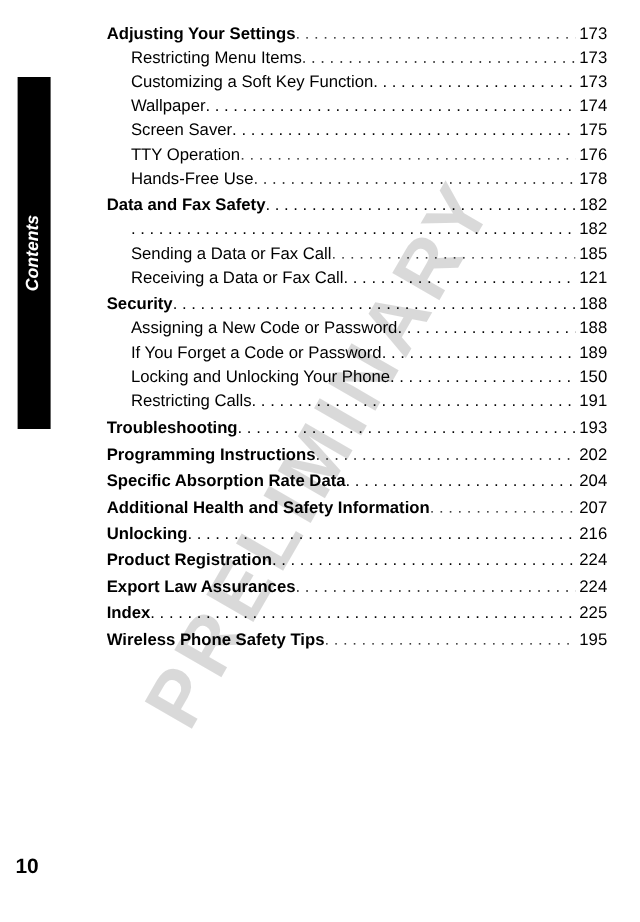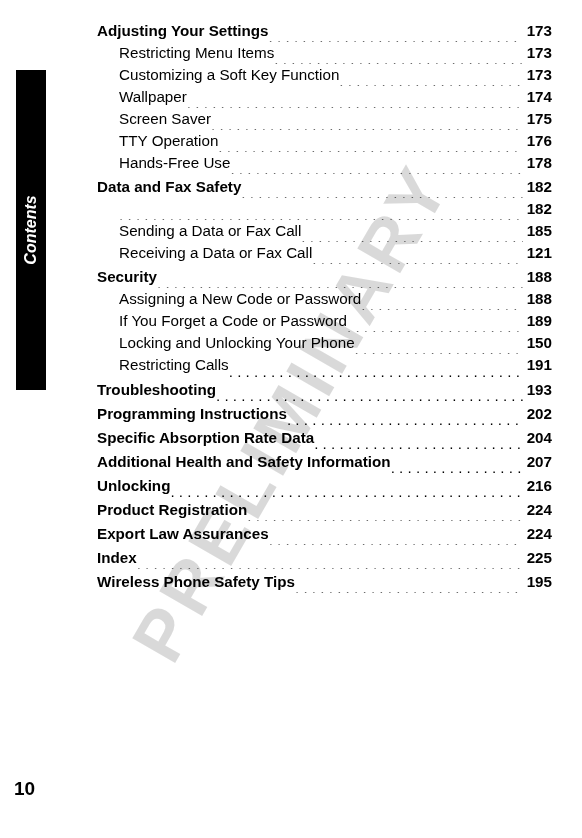--- a/index.html
+++ b/index.html
@@ -48,40 +48,40 @@
   .toc {
     position: absolute;
     left: 97px;
     top: 20px;
     width: 455px;
     font-size: 15.2px;
     line-height: 1.45;
   }
   .row {
     display: flex;
-    align-items: flex-end;
+    align-items: flex-start;
     white-space: nowrap;
     overflow: hidden;
   }
   .row.sub { padding-left: 22px; }
   .label { flex: 0 0 auto; }
   .label.bold { font-weight: bold; }
   .dots {
     flex: 1 1 auto;
     overflow: hidden;
     position: relative;
     height: 1em;
   }
   .dots::after {
     content: " . . . . . . . . . . . . . . . . . . . . . . . . . . . . . . . . . . . . . . . . . . . . . . . . . . . . . . . . . . . . . . . .";
     position: absolute;
     left: 0;
     white-space: nowrap;
   }
-  .page { flex: 0 0 auto; padding-left: 4px; font-weight: bold; }
+  .page { flex: 0 0 auto; padding-left: 4px; }
   .group-spacer { height: 2px; }
   .pagenum {
     position: absolute;
     left: 14px;
     bottom: 38px;
     font-weight: bold;
     font-size: 19px;
   }
 </style>
 </head>

